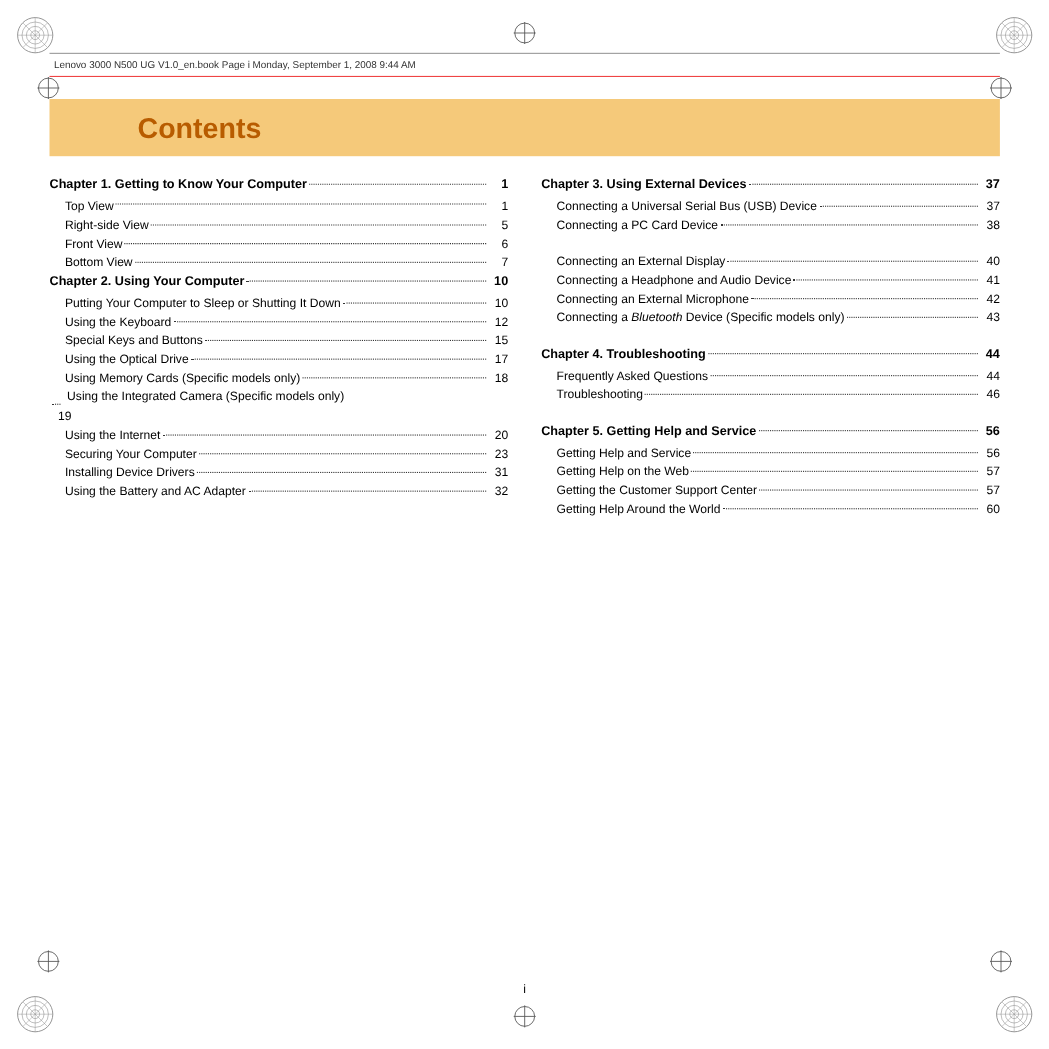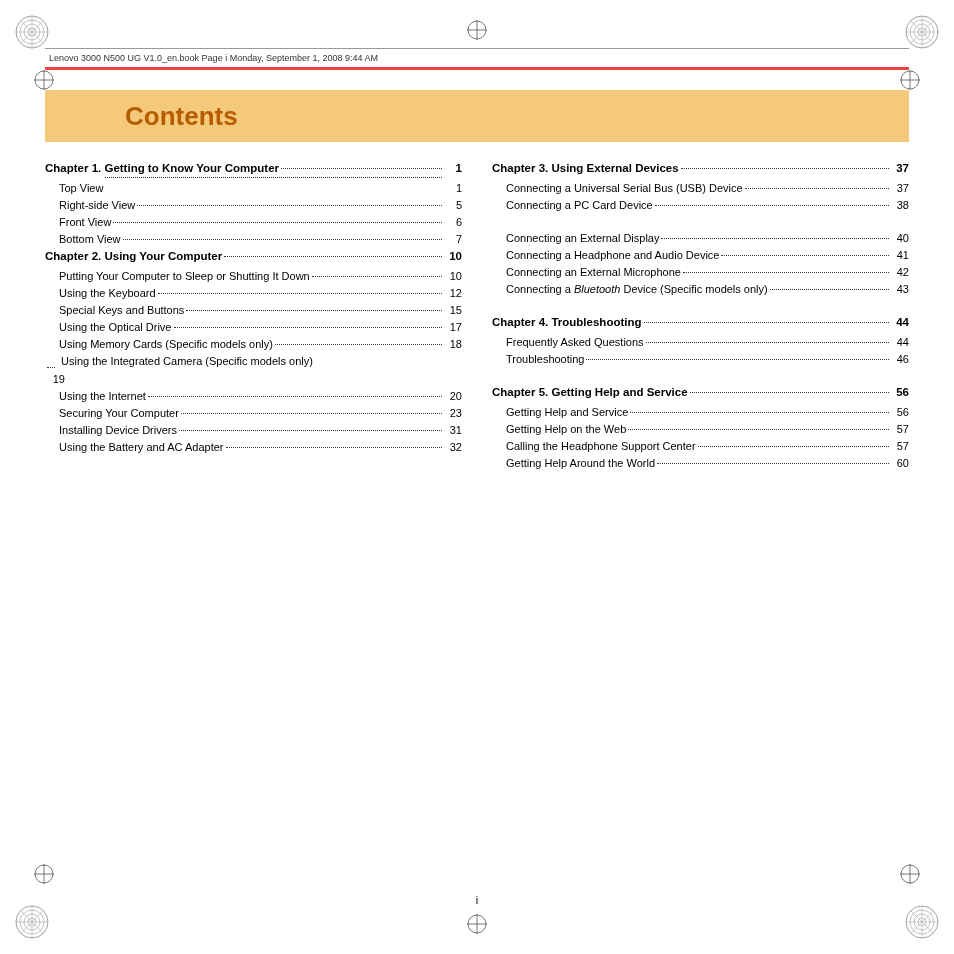--- a/index.html
+++ b/index.html
@@ -47,21 +47,21 @@
     }
 
     
     .header-strip {
       position: absolute;
       top: 48px;
       left: 45px;
       right: 45px;
       height: 22px;
       border-top: 1px solid #999;
-      border-bottom: 3px solid #ef4444;
+      border-bottom: 1px solid #ef4444;
       display: flex;
       align-items: center;
       padding: 0 4px;
     }
 
     .header-text {
       font-size: 9px;
       color: #333;
       font-family: Arial, sans-serif;
     }
@@ -224,21 +224,21 @@
 
 <div class="content-area">
 
   <div class="column" id="left-col">
   <div style="">
         <div style="display: flex; align-items: baseline; font-family: Arial, sans-serif; font-size: 11.5px; line-height: 1.55; margin-bottom: 2px;">
           <span style="padding-left: 0px; font-weight: bold;">Chapter 1. Getting to Know Your Computer</span>
           <span style="flex: 1 1 0%; border-bottom: 1px dotted rgb(51, 51, 51); margin: 0px 2px; position: relative; top: -3px; min-width: 8px;"></span>
           <span style="min-width: 18px; text-align: right; font-weight: bold;">1</span>
         </div>
-        <div style="display: flex; align-items: flex-start; font-family: Arial, sans-serif; font-size: 11px; line-height: 1.55; margin-bottom: 0px;">
+        <div style="display: flex; align-items: center; font-family: Arial, sans-serif; font-size: 11px; line-height: 1.55; margin-bottom: 0px;">
           <span style="padding-left: 14px;">Top View</span>
           <span style="flex: 1 1 0%; border-bottom: 1px dotted rgb(51, 51, 51); margin: 0px 2px; position: relative; top: -3px; min-width: 8px;"></span>
           <span style="min-width: 18px; text-align: right;">1</span>
         </div>
         <div style="display: flex; align-items: baseline; font-family: Arial, sans-serif; font-size: 11px; line-height: 1.55; margin-bottom: 0px;">
           <span style="padding-left: 14px;">Right-side View</span>
           <span style="flex: 1 1 0%; border-bottom: 1px dotted rgb(51, 51, 51); margin: 0px 2px; position: relative; top: -3px; min-width: 8px;"></span>
           <span style="min-width: 18px; text-align: right;">5</span>
         </div>
         <div style="display: flex; align-items: baseline; font-family: Arial, sans-serif; font-size: 11px; line-height: 1.55; margin-bottom: 0px;">
@@ -376,21 +376,21 @@
           <span style="padding-left: 14px;">Getting Help and Service</span>
           <span style="flex: 1 1 0%; border-bottom: 1px dotted rgb(51, 51, 51); margin: 0px 2px; position: relative; top: -3px; min-width: 8px;"></span>
           <span style="min-width: 18px; text-align: right;">56</span>
         </div>
         <div style="display: flex; align-items: baseline; font-family: Arial, sans-serif; font-size: 11px; line-height: 1.55; margin-bottom: 0px;">
           <span style="padding-left: 14px;">Getting Help on the Web</span>
           <span style="flex: 1 1 0%; border-bottom: 1px dotted rgb(51, 51, 51); margin: 0px 2px; position: relative; top: -3px; min-width: 8px;"></span>
           <span style="min-width: 18px; text-align: right;">57</span>
         </div>
         <div style="display: flex; align-items: baseline; font-family: Arial, sans-serif; font-size: 11px; line-height: 1.55; margin-bottom: 0px;">
-          <span style="padding-left: 14px;">Calling the Headphone Support Center</span>
+          <span style="padding-left: 14px;">Getting the Customer Support Center</span>
           <span style="flex: 1 1 0%; border-bottom: 1px dotted rgb(51, 51, 51); margin: 0px 2px; position: relative; top: -3px; min-width: 8px;"></span>
           <span style="min-width: 18px; text-align: right;">57</span>
         </div>
         <div style="display: flex; align-items: baseline; font-family: Arial, sans-serif; font-size: 11px; line-height: 1.55; margin-bottom: 0px;">
           <span style="padding-left: 14px;">Getting Help Around the World</span>
           <span style="flex: 1 1 0%; border-bottom: 1px dotted rgb(51, 51, 51); margin: 0px 2px; position: relative; top: -3px; min-width: 8px;"></span>
           <span style="min-width: 18px; text-align: right;">60</span>
         </div>
       </div>
     </div>

